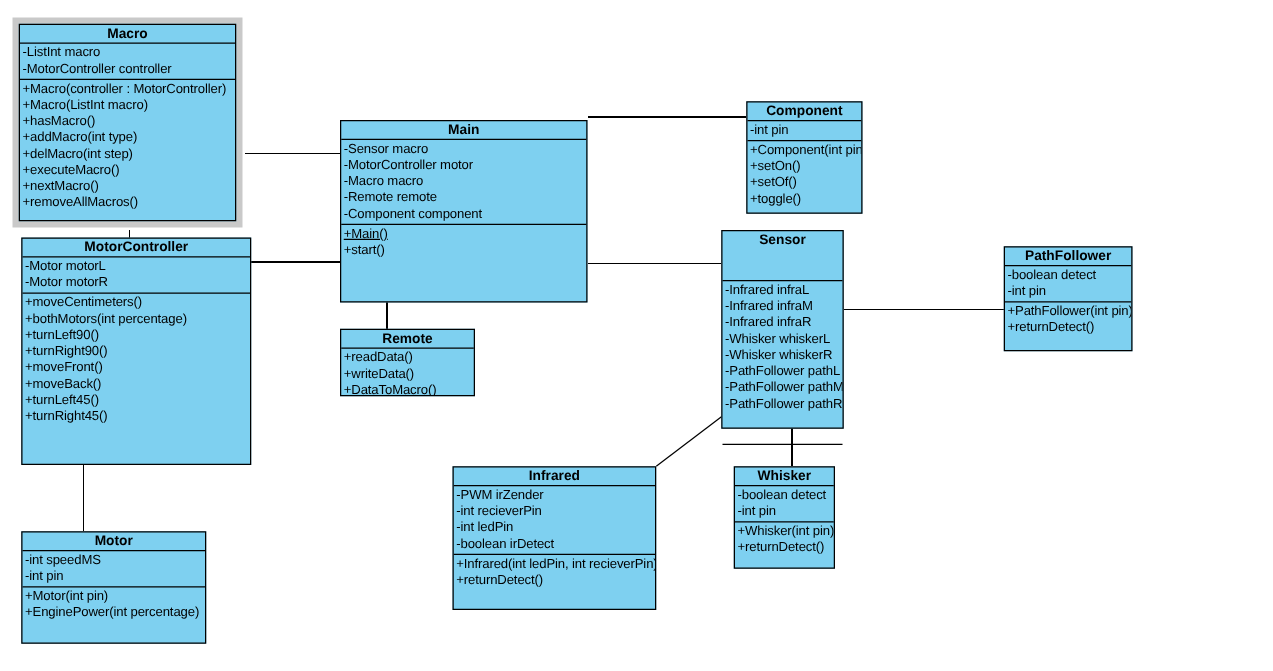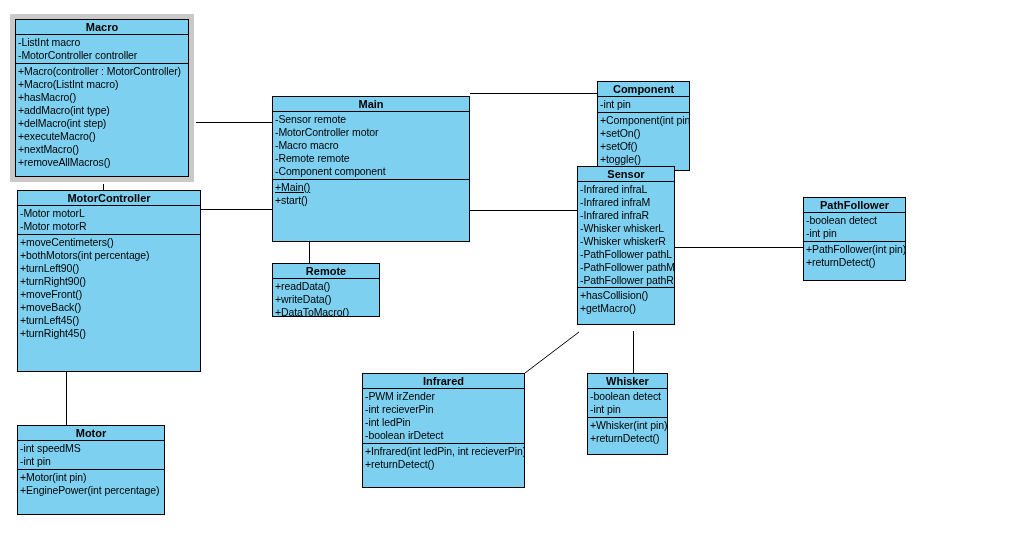--- a/index.html
+++ b/index.html
@@ -135,21 +135,21 @@
     </div>
     <div class="uml-methods">
       <div class="uml-row">+Motor(int pin)</div>
       <div class="uml-row">+EnginePower(int percentage)</div>
     </div>
   </div>
 
   <div class="uml-class" style="left:272px;top:96px;width:198px;height:146px;">
     <div class="uml-title">Main</div>
     <div class="uml-attrs" style="height:68px;">
-      <div class="uml-row">-Sensor remote</div>
+      <div class="uml-row">-Sensor macro</div>
       <div class="uml-row">-MotorController motor</div>
       <div class="uml-row">-Macro macro</div>
       <div class="uml-row">-Remote remote</div>
       <div class="uml-row">-Component component</div>
     </div>
     <div class="uml-methods">
       <div class="uml-row underline">+Main()</div>
       <div class="uml-row">+start()</div>
     </div>
   </div>
@@ -169,21 +169,21 @@
       <div class="uml-row">-int pin</div>
     </div>
     <div class="uml-methods">
       <div class="uml-row">+Component(int pin)</div>
       <div class="uml-row">+setOn()</div>
       <div class="uml-row">+setOf()</div>
       <div class="uml-row">+toggle()</div>
     </div>
   </div>
 
-  <div class="uml-class" style="left:577px;top:166px;width:98px;height:159px;">
+  <div class="uml-class" style="left:577px;top:184px;width:98px;height:159px;gap:25px;">
     <div class="uml-title">Sensor</div>
     <div class="uml-attrs" style="height:106px;">
       <div class="uml-row">-Infrared infraL</div>
       <div class="uml-row">-Infrared infraM</div>
       <div class="uml-row">-Infrared infraR</div>
       <div class="uml-row">-Whisker whiskerL</div>
       <div class="uml-row">-Whisker whiskerR</div>
       <div class="uml-row">-PathFollower pathL</div>
       <div class="uml-row">-PathFollower pathM</div>
       <div class="uml-row">-PathFollower pathR</div>

